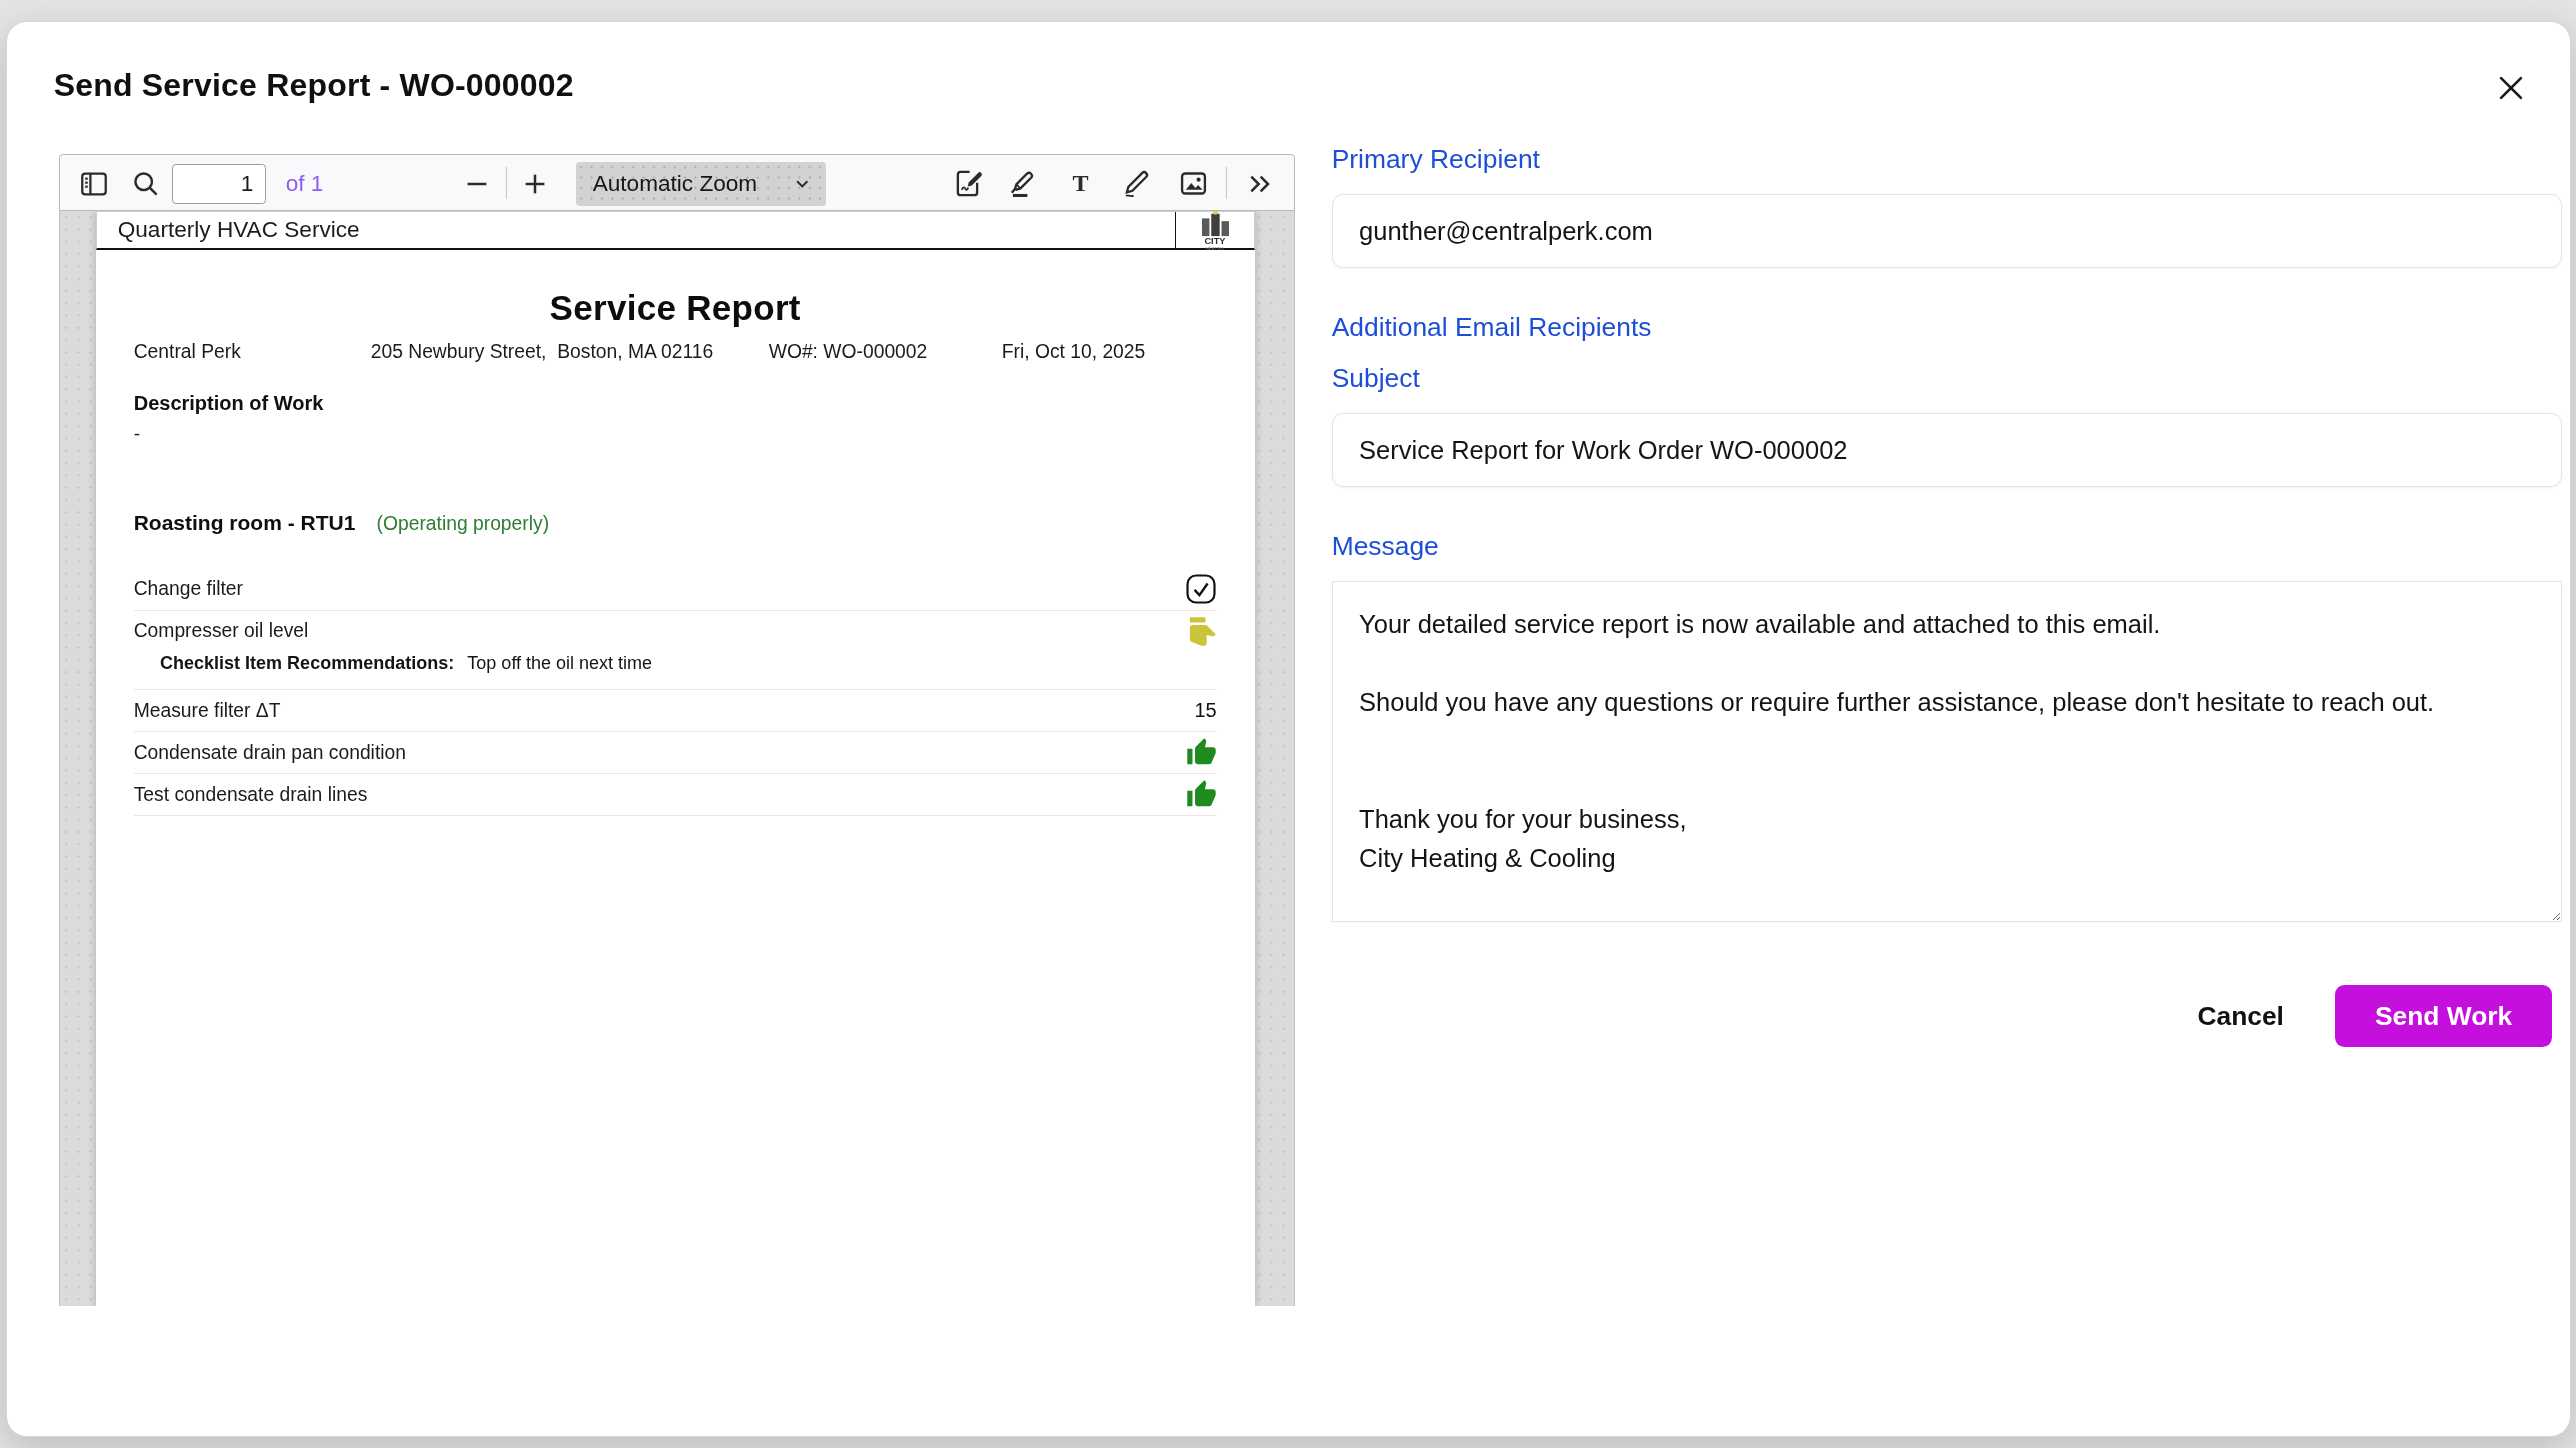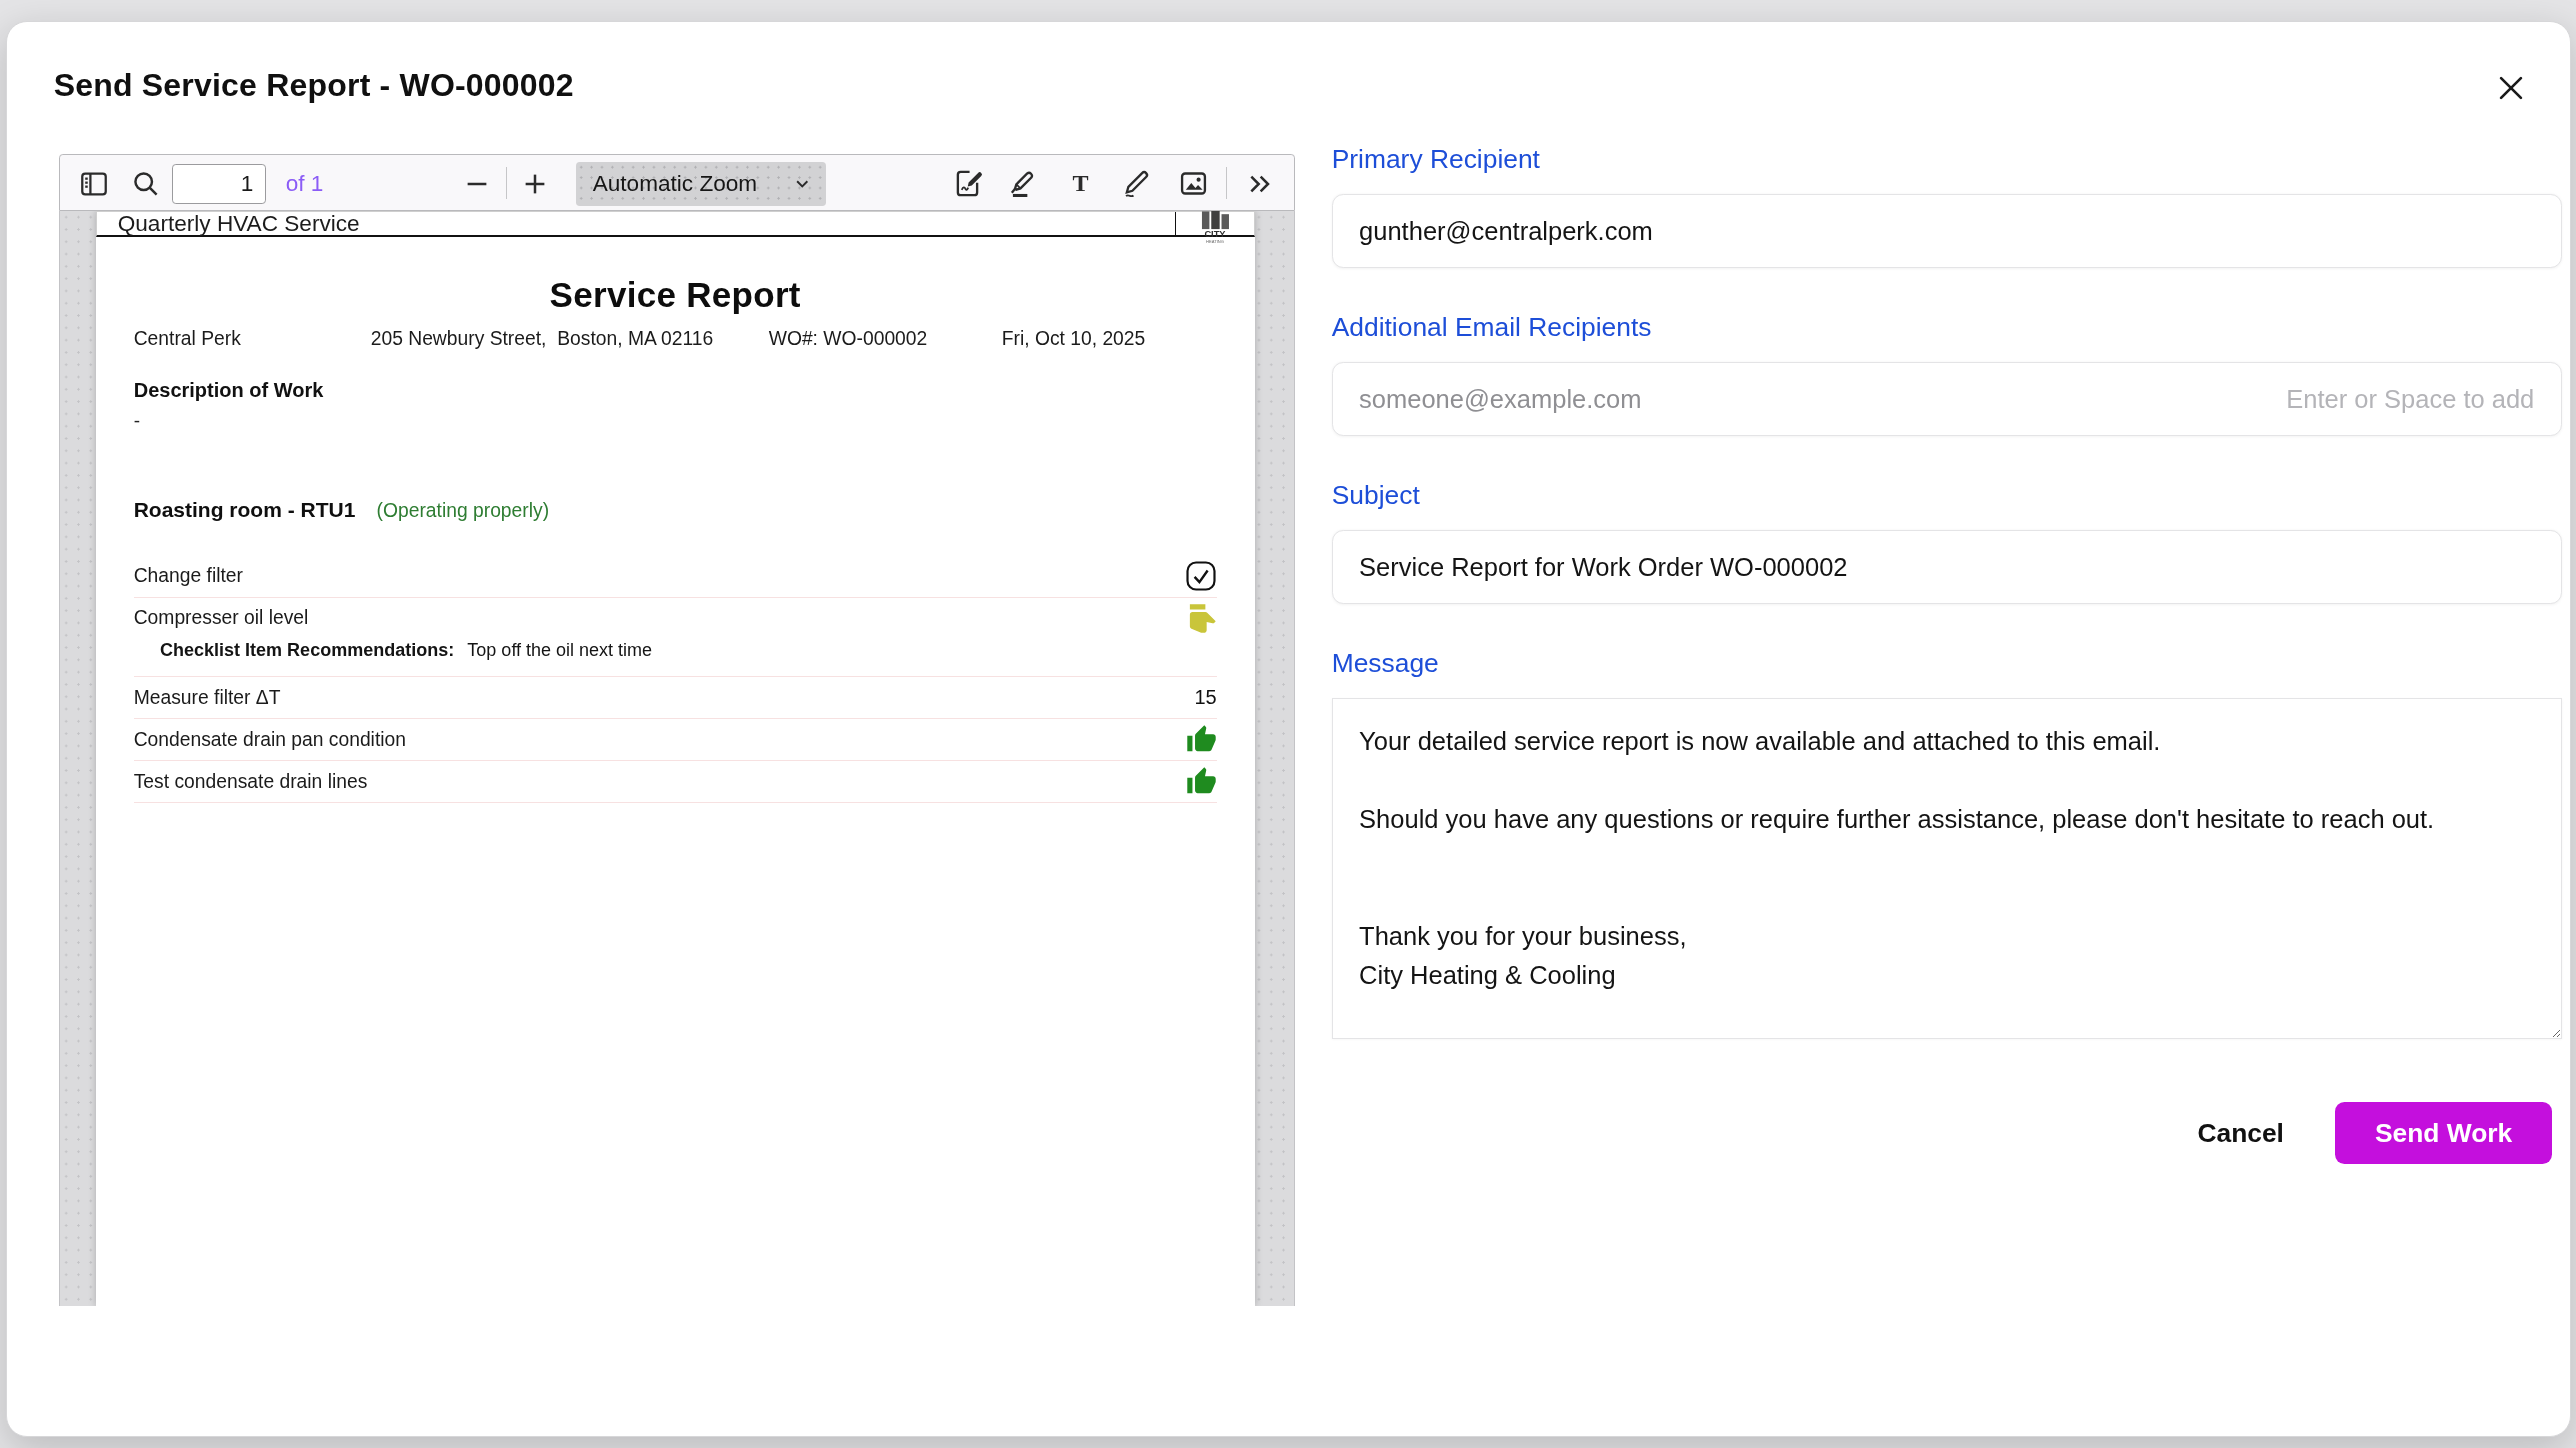--- a/index.html
+++ b/index.html
@@ -45,21 +45,21 @@
     background-image:radial-gradient(rgba(110,110,115,.22) 1.2px, transparent 1.3px);
     background-size:12.3px 12.3px;
     border-left:0.9px solid #c3c3c6; border-right:0.9px solid #c3c3c6;
   }
   .pdf-page {
     position:absolute; left:36px; top:0; width:1159px; height:100%;
     background:#fff; box-shadow:0 0 7.5px rgba(0,0,0,.22);
   }
 
   
-  .page-header { display:flex; height:26px; border:0.9px solid #cfcfcf; border-bottom:2.8px solid #111;text-align:right; }
+  .page-header { display:flex; height:39px; border:0.9px solid #cfcfcf; border-bottom:2.8px solid #111;text-align:right; }
   .service-name { flex:1; display:flex; align-items:center; padding-left:21px; font-size:22.6px; color:#1c1c1c; }
   .logo-cell { width:79px; border-left:1.9px solid #111; display:flex; align-items:center; justify-content:center; }
 
   .report-title { text-align:center; margin-top:38px; font-size:35px; font-weight:800; color:#0d0d0d; letter-spacing:0.3px; }
 
   .info-row { position:relative; height:26.4px; margin-top:13.2px; font-size:19.3px; color:#1b1b1b; }
   .info-row span { position:absolute; top:0; white-space:pre; }
   .i-customer { left:38px; }
   .i-address  { left:275px; }
   .i-wo       { left:673px; }
@@ -295,24 +295,20 @@
       </div>
     </div>
   </section>
 
   <section class="form-pane">
 
     <div class="f-label">Primary Recipient</div>
     <input class="f-field" value="gunther@centralperk.com" style="">
 
     <div class="f-label">Additional Email Recipients</div>
-    <div class="chip-field">
-      <input placeholder="someone@example.com" style="">
-      <span class="chip-hint">Enter or Space to add</span>
-    </div>
 
     <div class="f-label">Subject</div>
     <input class="f-field" value="Service Report for Work Order WO-000002" style="">
 
     <div class="f-label">Message</div>
     <textarea class="f-textarea" style="">Your detailed service report is now available and attached to this email.
 
 Should you have any questions or require further assistance, please don't hesitate to reach out.
 
 

